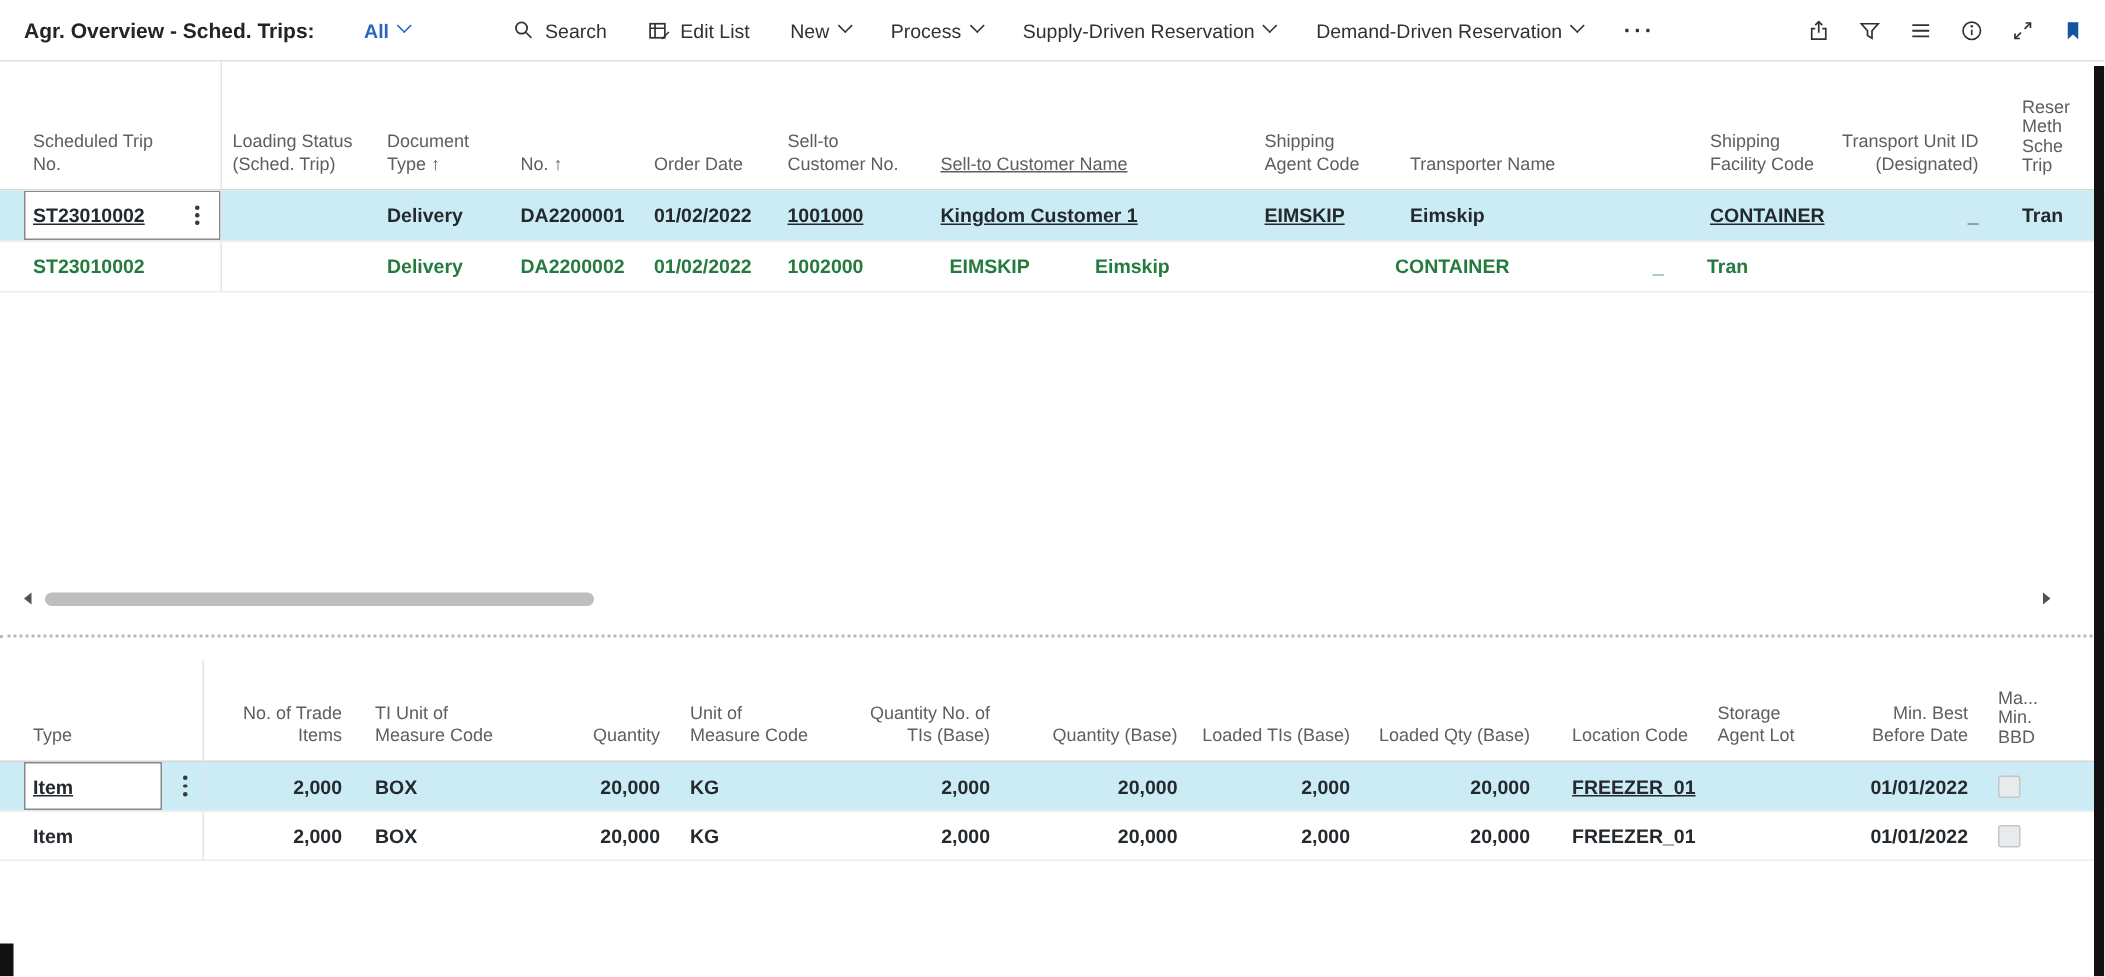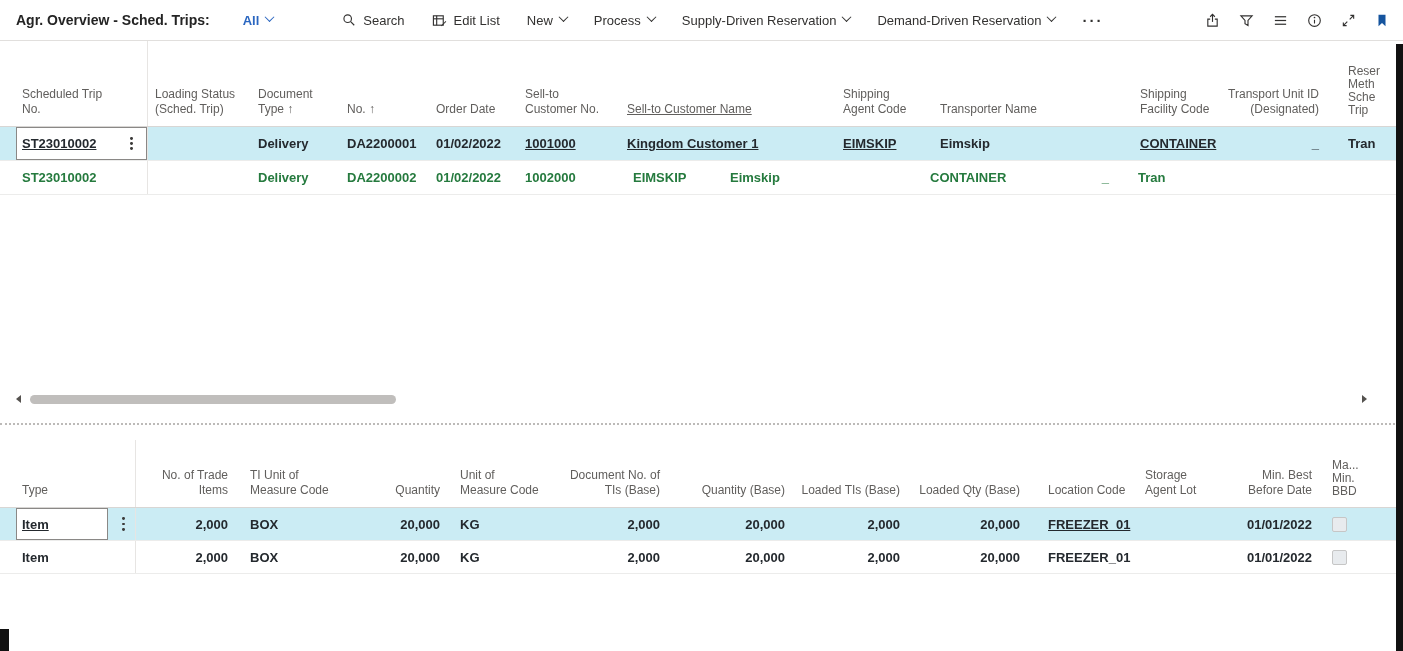--- a/index.html
+++ b/index.html
@@ -359,21 +359,21 @@
         <span>Measure Code</span>
       </div>
       <div class="c hcell b4 ar">
         <span>Quantity</span>
       </div>
       <div class="c hcell b5">
         <span>Unit of</span>
         <span>Measure Code</span>
       </div>
       <div class="c hcell b6 ar">
-        <span>Document No. of</span>
+        <span>Quantity No. of</span>
         <span>TIs (Base)</span>
       </div>
       <div class="c hcell b7 ar">
         <span>Allocated</span>
         <span>Quantity (Base)</span>
       </div>
       <div class="c hcell b8 ar">
         <span>Loaded TIs (Base)</span>
       </div>
       <div class="c hcell b9 ar">

